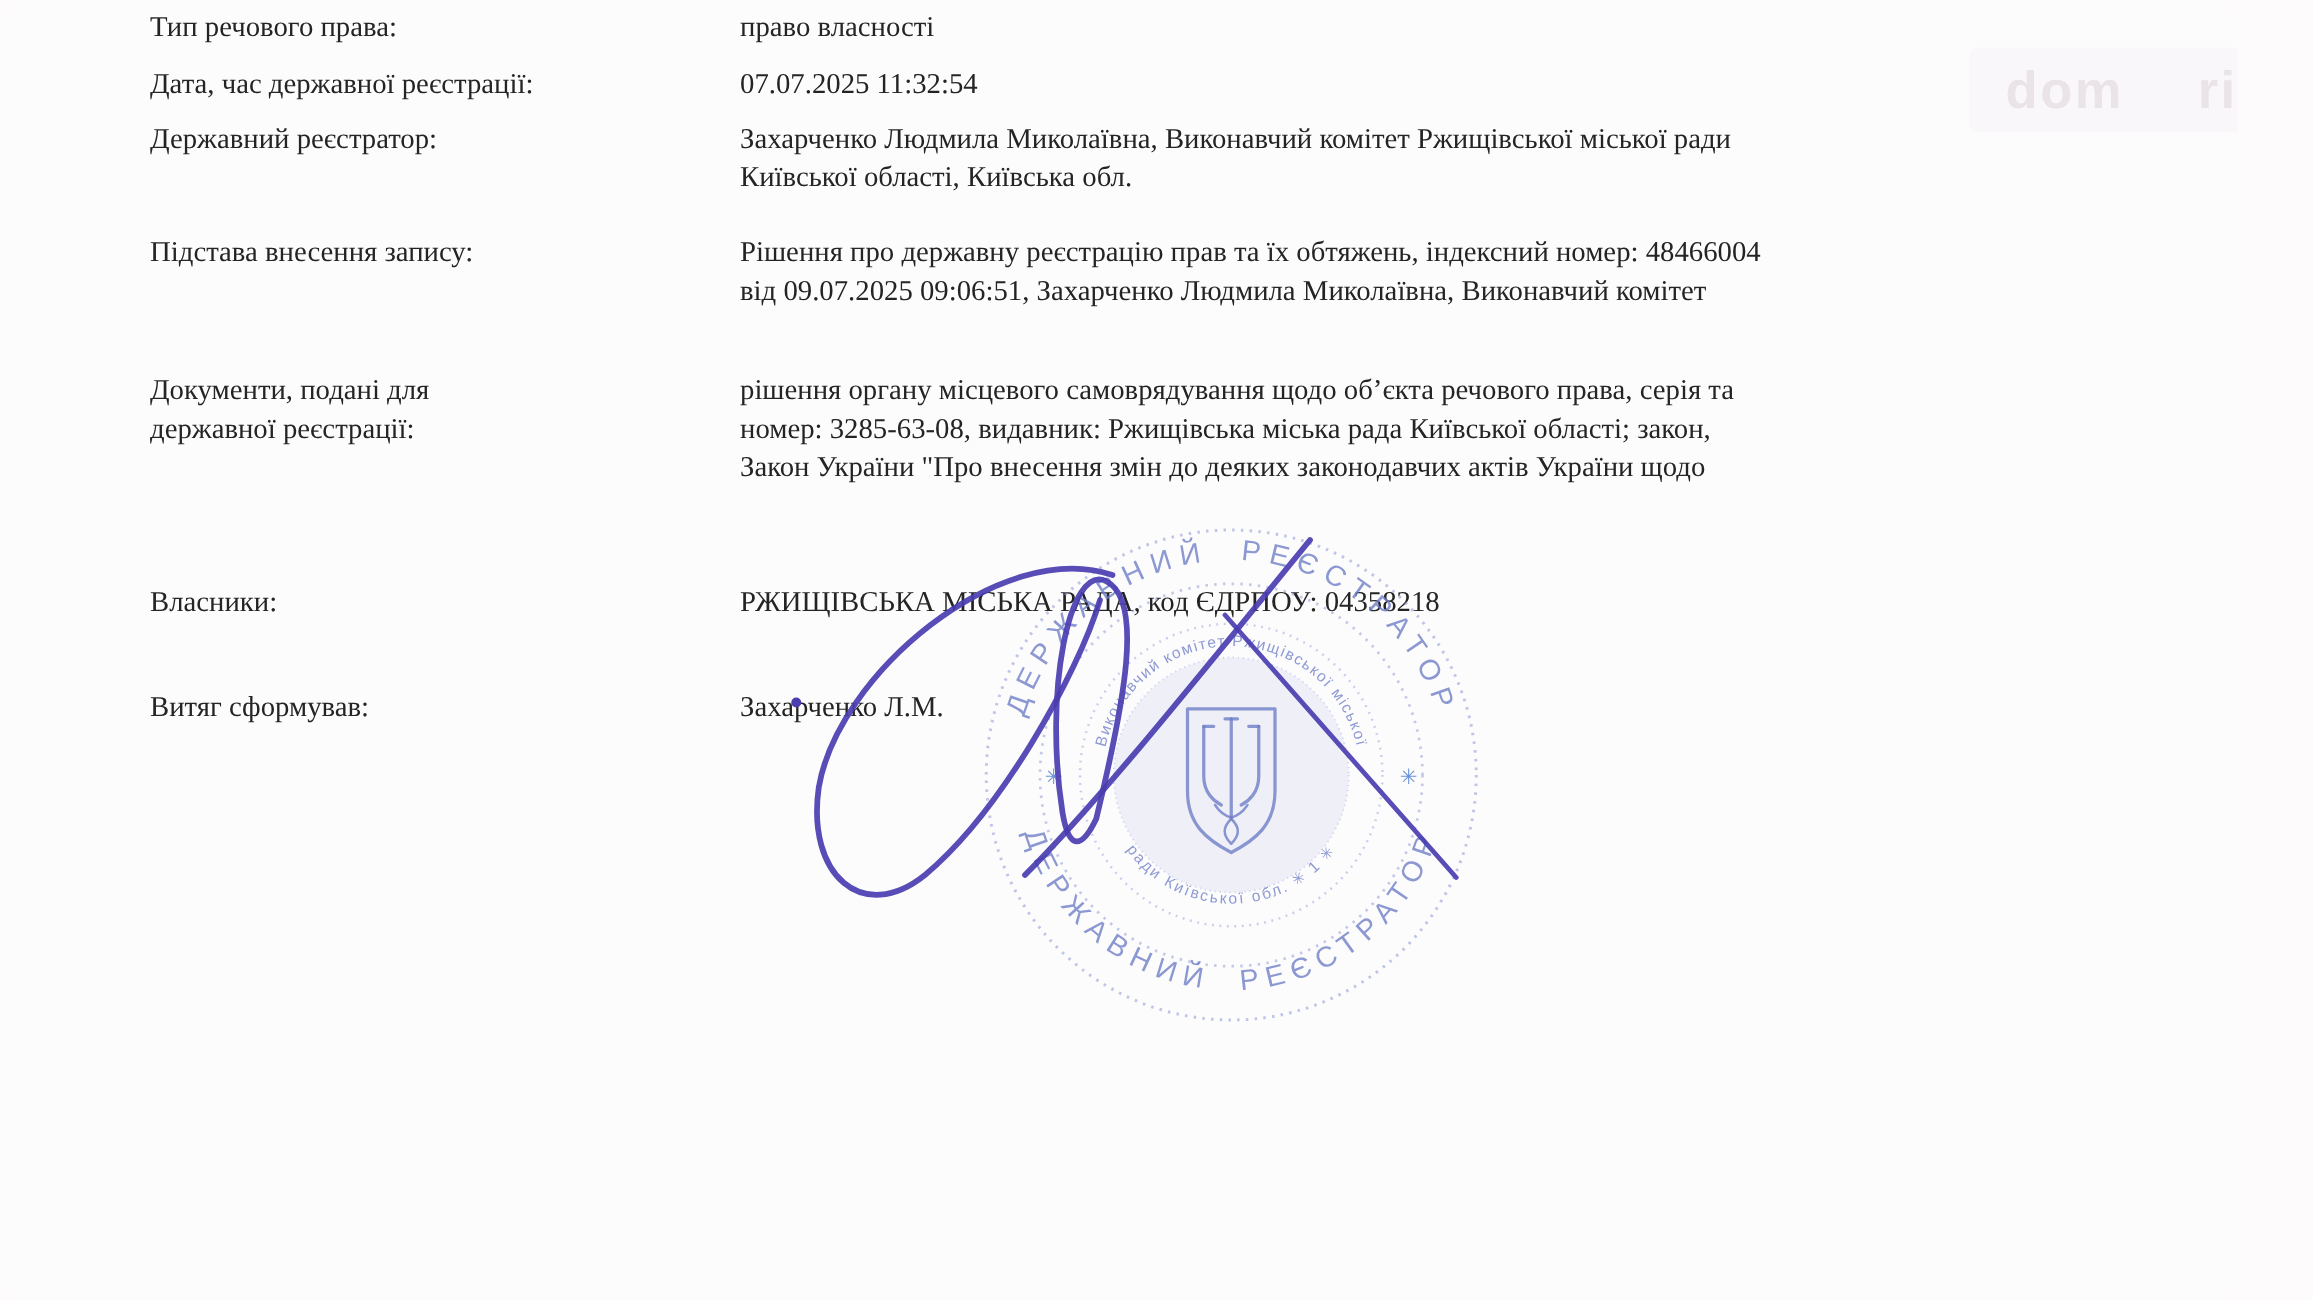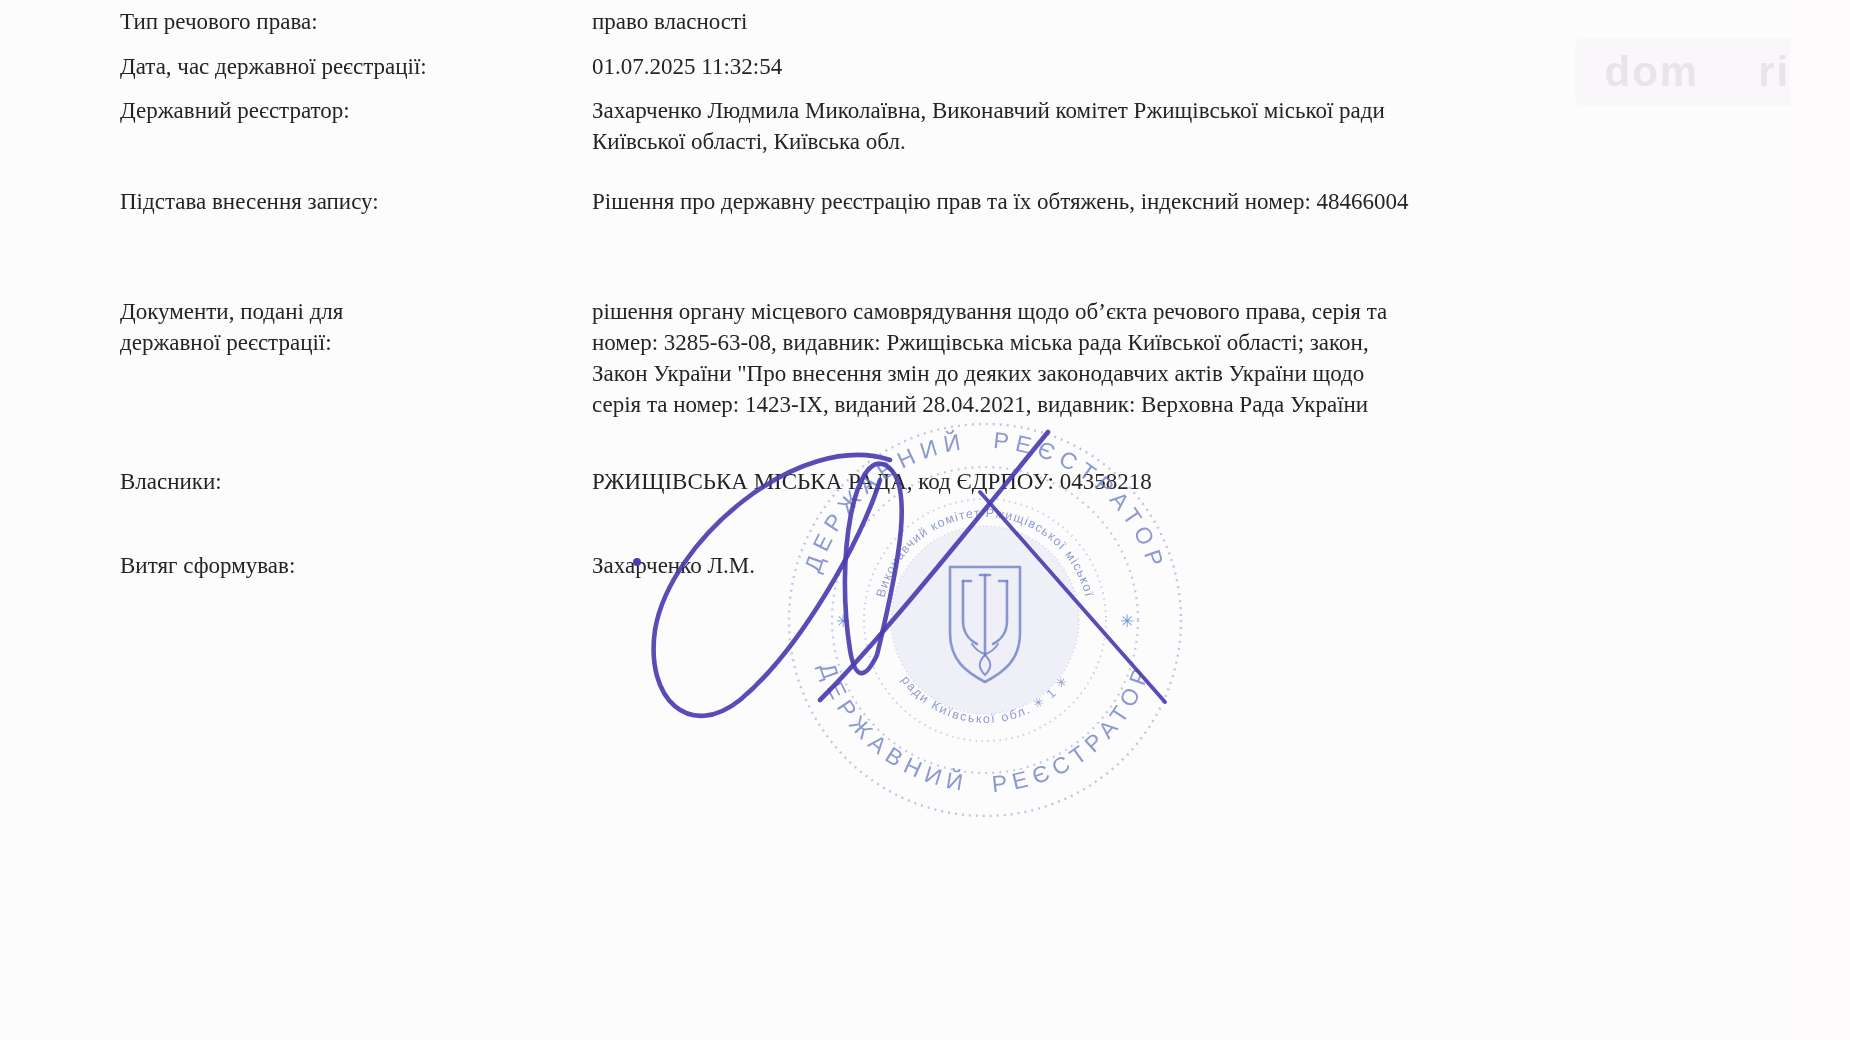--- a/index.html
+++ b/index.html
@@ -37,50 +37,50 @@
       </div>
     <div class="field-value">
         <div>право власності</div>
       </div>
   </div>
   <div class="row r2">
     <div class="field-label">
         <div>Дата, час державної реєстрації:</div>
       </div>
     <div class="field-value">
-        <div>01.07.2025 11:32:54</div>
+        <div>07.07.2025 11:32:54</div>
       </div>
   </div>
   <div class="row r3">
     <div class="field-label">
         <div>Державний реєстратор:</div>
       </div>
     <div class="field-value">
         <div>Захарченко Людмила Миколаївна, Виконавчий комітет Ржищівської міської ради</div>
         <div>Київської області, Київська обл.</div>
       </div>
   </div>
   <div class="row r4">
     <div class="field-label">
         <div>Підстава внесення запису:</div>
       </div>
     <div class="field-value">
         <div>Рішення про державну реєстрацію прав та їх обтяжень, індексний номер: 48466004</div>
+        <div>від 09.07.2025 09:06:51, Захарченко Людмила Миколаївна, Виконавчий комітет</div>
       </div>
   </div>
   <div class="row r5">
     <div class="field-label">
         <div>Документи, подані для</div>
         <div>державної реєстрації:</div>
       </div>
     <div class="field-value">
         <div>рішення органу місцевого самоврядування щодо об’єкта речового права, серія та</div>
         <div>номер: 3285-63-08, видавник: Ржищівська міська рада Київської області; закон,</div>
         <div>Закон  України "Про внесення змін до деяких законодавчих актів України щодо</div>
-        <div>серія та номер: 1423-ІХ, виданий 28.04.2021, видавник: Верховна Рада України</div>
       </div>
   </div>
   <div class="row r6">
     <div class="field-label">
         <div>Власники:</div>
       </div>
     <div class="field-value">
         <div>РЖИЩІВСЬКА МІСЬКА РАДА, код ЄДРПОУ: 04358218</div>
       </div>
   </div>

